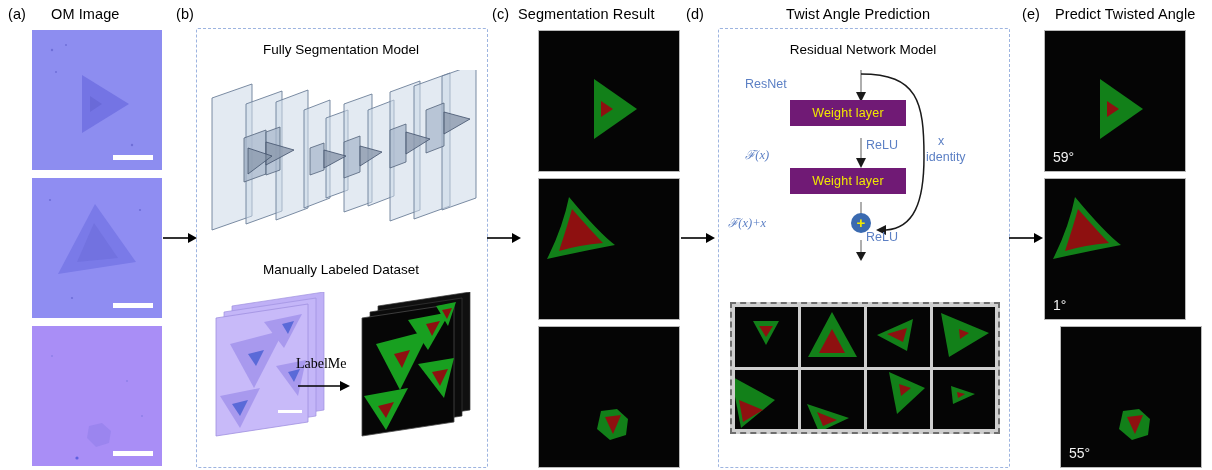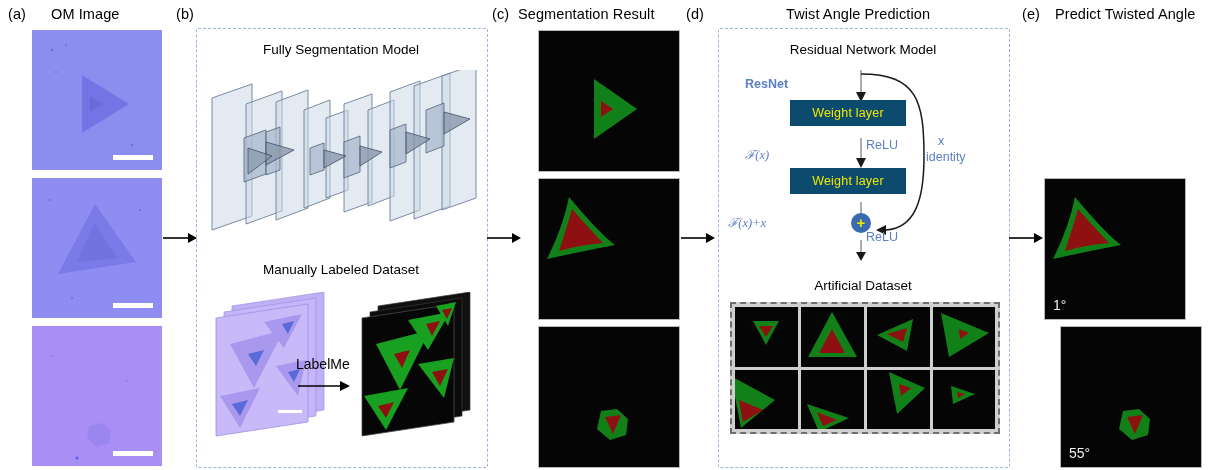--- a/index.html
+++ b/index.html
@@ -21,21 +21,21 @@
   .seg{background:#050505;border:1px solid #b9b9b9;}
   .scalebar{position:absolute;height:5px;background:#fff;right:9px;bottom:10px;width:40px;}
   .anglelab{position:absolute;left:8px;bottom:6px;color:#f2f2f2;font-size:14px;}
 
   .svgfull{position:absolute;inset:0;width:100%;height:100%;display:block;}
 
   
   .conn{position:absolute;}
 
   
-  .wlayer{position:absolute;background:#0c4a6e;border:1px solid #2d5governor;
+  .wlayer{position:absolute;background:#701a75;border:1px solid #2d5governor;
           color:#f2e900;font-size:12.5px;display:flex;align-items:center;
           justify-content:center;letter-spacing:.2px;}
   .rlab{position:absolute;font-size:12.5px;color:#5b7fc4;white-space:nowrap;}
   .rlab i{font-family:"Liberation Serif",serif;font-style:italic;}
   .plusnode{position:absolute;width:20px;height:20px;border-radius:50%;
             background:#3a6ab0;color:#f2e900;font-size:15px;line-height:19px;
             text-align:center;font-weight:bold;}
   .adbox{position:absolute;border:2.5px dashed #6f6f6f;background:#cfcfcf;}
   .adcell{position:absolute;background:#050505;}
 </style>
@@ -146,21 +146,21 @@
     </g>
     <g fill="#5a6ad8">
       <polygon points="42,62 58,58 50,74"></polygon>
       <polygon points="76,32 88,29 82,42"></polygon>
       <polygon points="26,112 42,108 34,124"></polygon>
       <polygon points="82,80 94,77 88,90"></polygon>
     </g>
     <rect x="72" y="118" width="24" height="3" fill="#fff"></rect>
   </svg>
 
-  <div class="tagl" style="left:296px;top:356px;font-size:14px;">LabelMe</div>
+  <div class="tagl" style="left:296px;top:356px;font-size:14px;font-family:Liberation Serif, serif;">LabelMe</div>
   <svg class="conn" style="left:298px;top:378px;width:52px;height:16px;" viewBox="0 0 52 16">
     <line x1="0" y1="8" x2="42" y2="8" stroke="#000" stroke-width="1.6"></line>
     <polygon points="42,3 52,8 42,13" fill="#000"></polygon>
   </svg>
 
   <svg style="position:absolute;left:352px;top:292px;width:130px;height:150px;" viewBox="0 0 130 150">
     <polygon points="26,14 118,0 118,118 26,132" fill="#101010" stroke="#3a3a3a" stroke-width="0.7"></polygon>
     <polygon points="18,20 110,6 110,124 18,138" fill="#0b0b0b" stroke="#3a3a3a" stroke-width="0.7"></polygon>
     <polygon points="10,26 102,12 102,130 10,144" fill="#060606" stroke="#4a4a4a" stroke-width="0.8"></polygon>
     <g fill="#18a020">
@@ -207,21 +207,21 @@
 
   <svg class="conn" style="left:681px;top:228px;width:34px;height:20px;" viewBox="0 0 34 20">
     <line x1="0" y1="10" x2="25" y2="10" stroke="#000" stroke-width="1.6"></line>
     <polygon points="25,5 34,10 25,15" fill="#000"></polygon>
   </svg>
 
   <div class="dashbox" style="left:718px;top:28px;width:290px;height:438px;"></div>
 
   <div class="sect-title" style="left:718px;top:42px;width:290px;">Residual Network Model</div>
 
-  <div class="rlab" style="left:745px;top:77px;font-weight:bold;">ResNet</div>
+  <div class="rlab" style="left:745px;top:77px;">ResNet</div>
 
   <svg style="position:absolute;left:718px;top:62px;width:290px;height:200px;" viewBox="0 0 290 200">
     <line x1="143" y1="8" x2="143" y2="32" stroke="#9a9a9a" stroke-width="1.6"></line>
     <polygon points="138,30 148,30 143,40" fill="#1a1a1a"></polygon>
     <line x1="143" y1="76" x2="143" y2="98" stroke="#9a9a9a" stroke-width="1.6"></line>
     <polygon points="138,96 148,96 143,106" fill="#1a1a1a"></polygon>
     <line x1="143" y1="140" x2="143" y2="156" stroke="#9a9a9a" stroke-width="1.6"></line>
     <line x1="143" y1="178" x2="143" y2="192" stroke="#9a9a9a" stroke-width="1.6"></line>
     <polygon points="138,190 148,190 143,199" fill="#1a1a1a"></polygon>
     <path d="M143,12 C200,12 206,40 206,95 C206,140 196,166 168,168" fill="none" stroke="#1a1a1a" stroke-width="1.5"></path>
@@ -237,21 +237,20 @@
   <div class="rlab" style="left:745px;top:146px;">
     <i>ℱ(x)</i></div>
   <div class="rlab" style="left:728px;top:214px;">
     <i>ℱ(x)+x</i></div>
 
   <div class="rlab" style="left:938px;top:134px;">x</div>
   <div class="rlab" style="left:926px;top:150px;">identity</div>
 
   <div class="plusnode" style="left:851px;top:213px;">+</div>
 
-  <div class="sect-title" style="left:718px;top:278px;width:290px;">Artificial Dataset</div>
 
   <div class="adbox" style="left:730px;top:302px;width:266px;height:128px;">
     <div class="adcell" style="left:3px;top:3px;width:63px;height:60px;">
       <svg class="svgfull" viewBox="0 0 63 60">
         <polygon points="18,14 44,14 31,38" fill="#128019"></polygon>
         <polygon points="24,19 38,19 31,30" fill="#8e1010"></polygon>
       </svg>
     </div>
     <div class="adcell" style="left:69px;top:3px;width:63px;height:60px;">
       <svg class="svgfull" viewBox="0 0 63 60">
@@ -295,20 +294,27 @@
         <polygon points="24,22 32,24 25,28" fill="#8e1010"></polygon>
       </svg>
     </div>
   </div>
 
   <svg class="conn" style="left:1009px;top:228px;width:34px;height:20px;" viewBox="0 0 34 20">
     <line x1="0" y1="10" x2="25" y2="10" stroke="#000" stroke-width="1.6"></line>
     <polygon points="25,5 34,10 25,15" fill="#000"></polygon>
   </svg>
 
+  <div class="tile seg" style="left:1044px;top:30px;width:140px;height:140px;">
+    <svg class="svgfull" viewBox="0 0 140 140">
+      <polygon points="55,48 55,108 98,78" fill="#128019"></polygon>
+      <polygon points="62,70 62,86 74,78" fill="#8e1010"></polygon>
+    </svg>
+    <div class="anglelab">59°</div>
+  </div>
 
   <div class="tile seg" style="left:1044px;top:178px;width:140px;height:140px;">
     <svg class="svgfull" viewBox="0 0 140 140">
       <path d="M30,18 Q60,54 76,66 Q44,72 8,80 Q24,48 30,18 Z" fill="#128019"></path>
       <path d="M33,30 Q56,56 64,64 Q40,66 20,72 Q28,48 33,30 Z" fill="#8e1010"></path>
     </svg>
     <div class="anglelab">1°</div>
   </div>
 
   <div class="tile seg" style="left:1060px;top:326px;width:140px;height:140px;text-align:center;">

